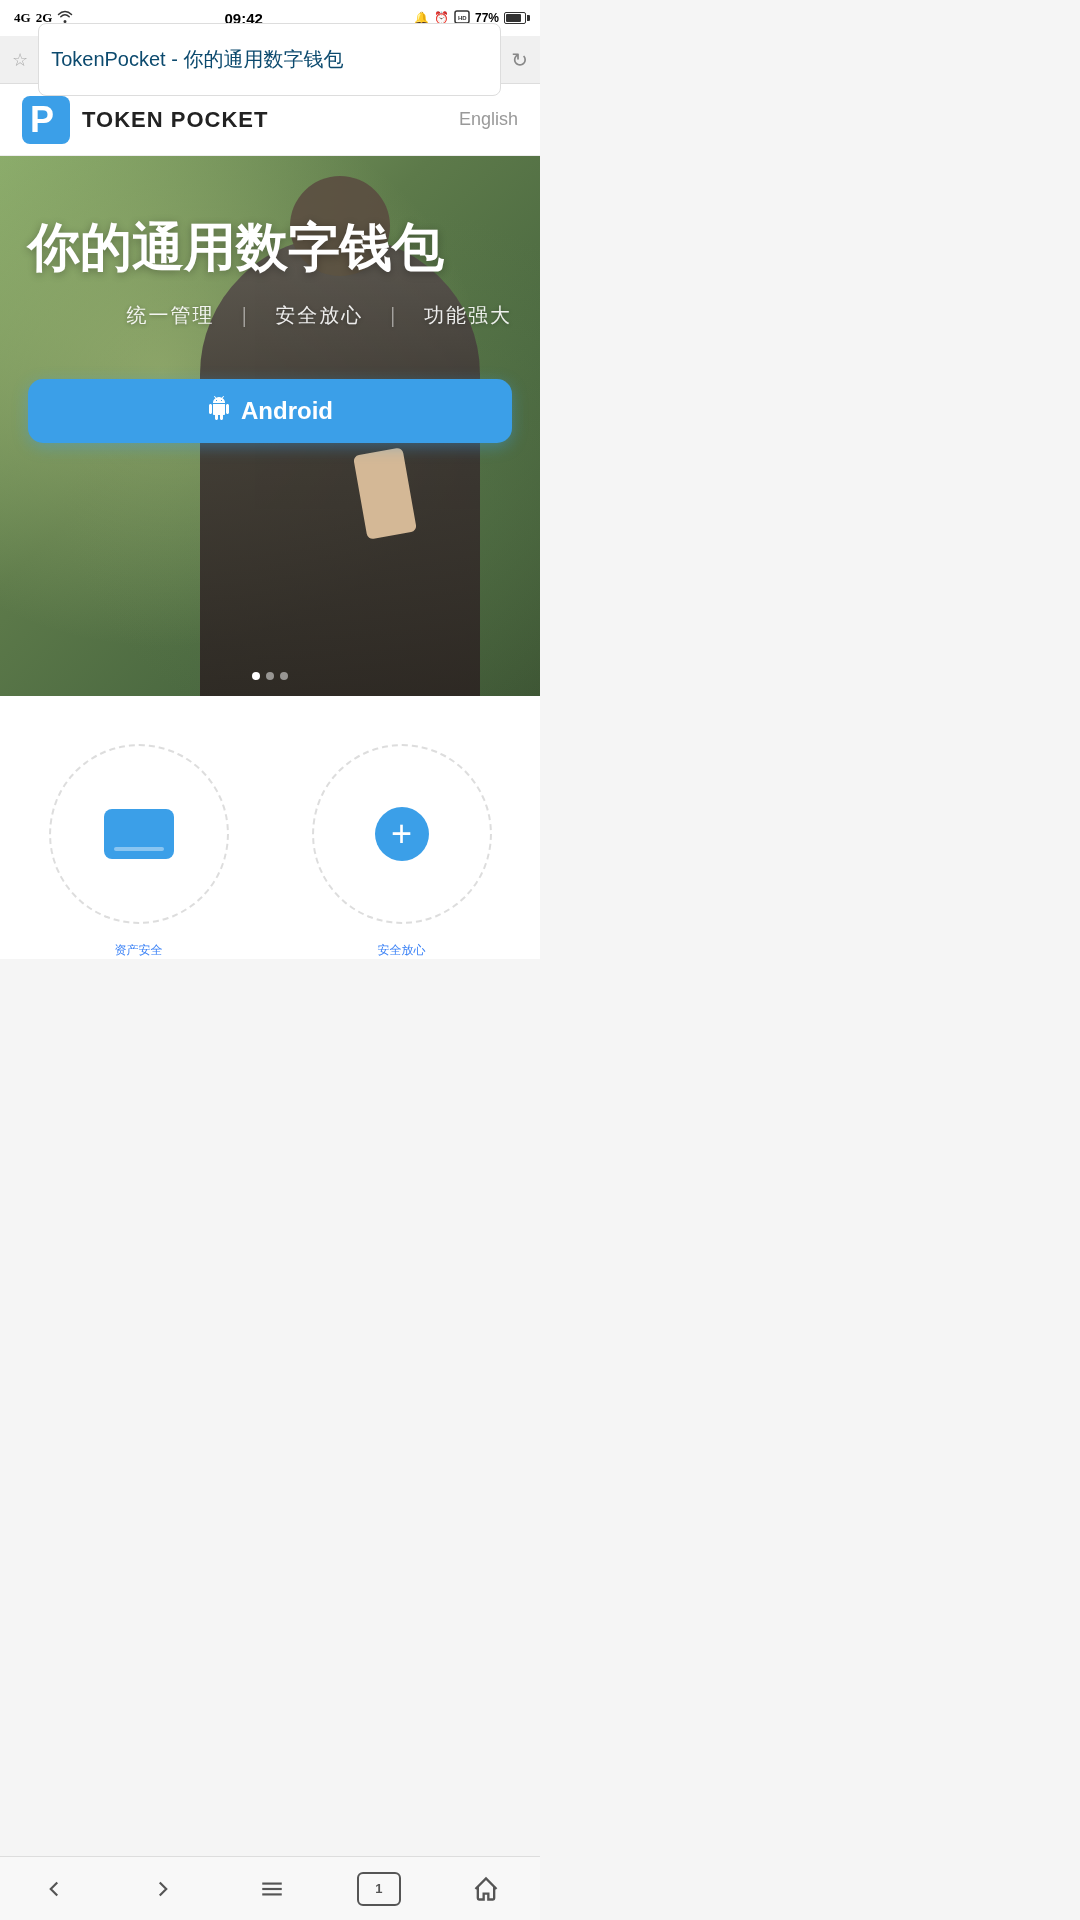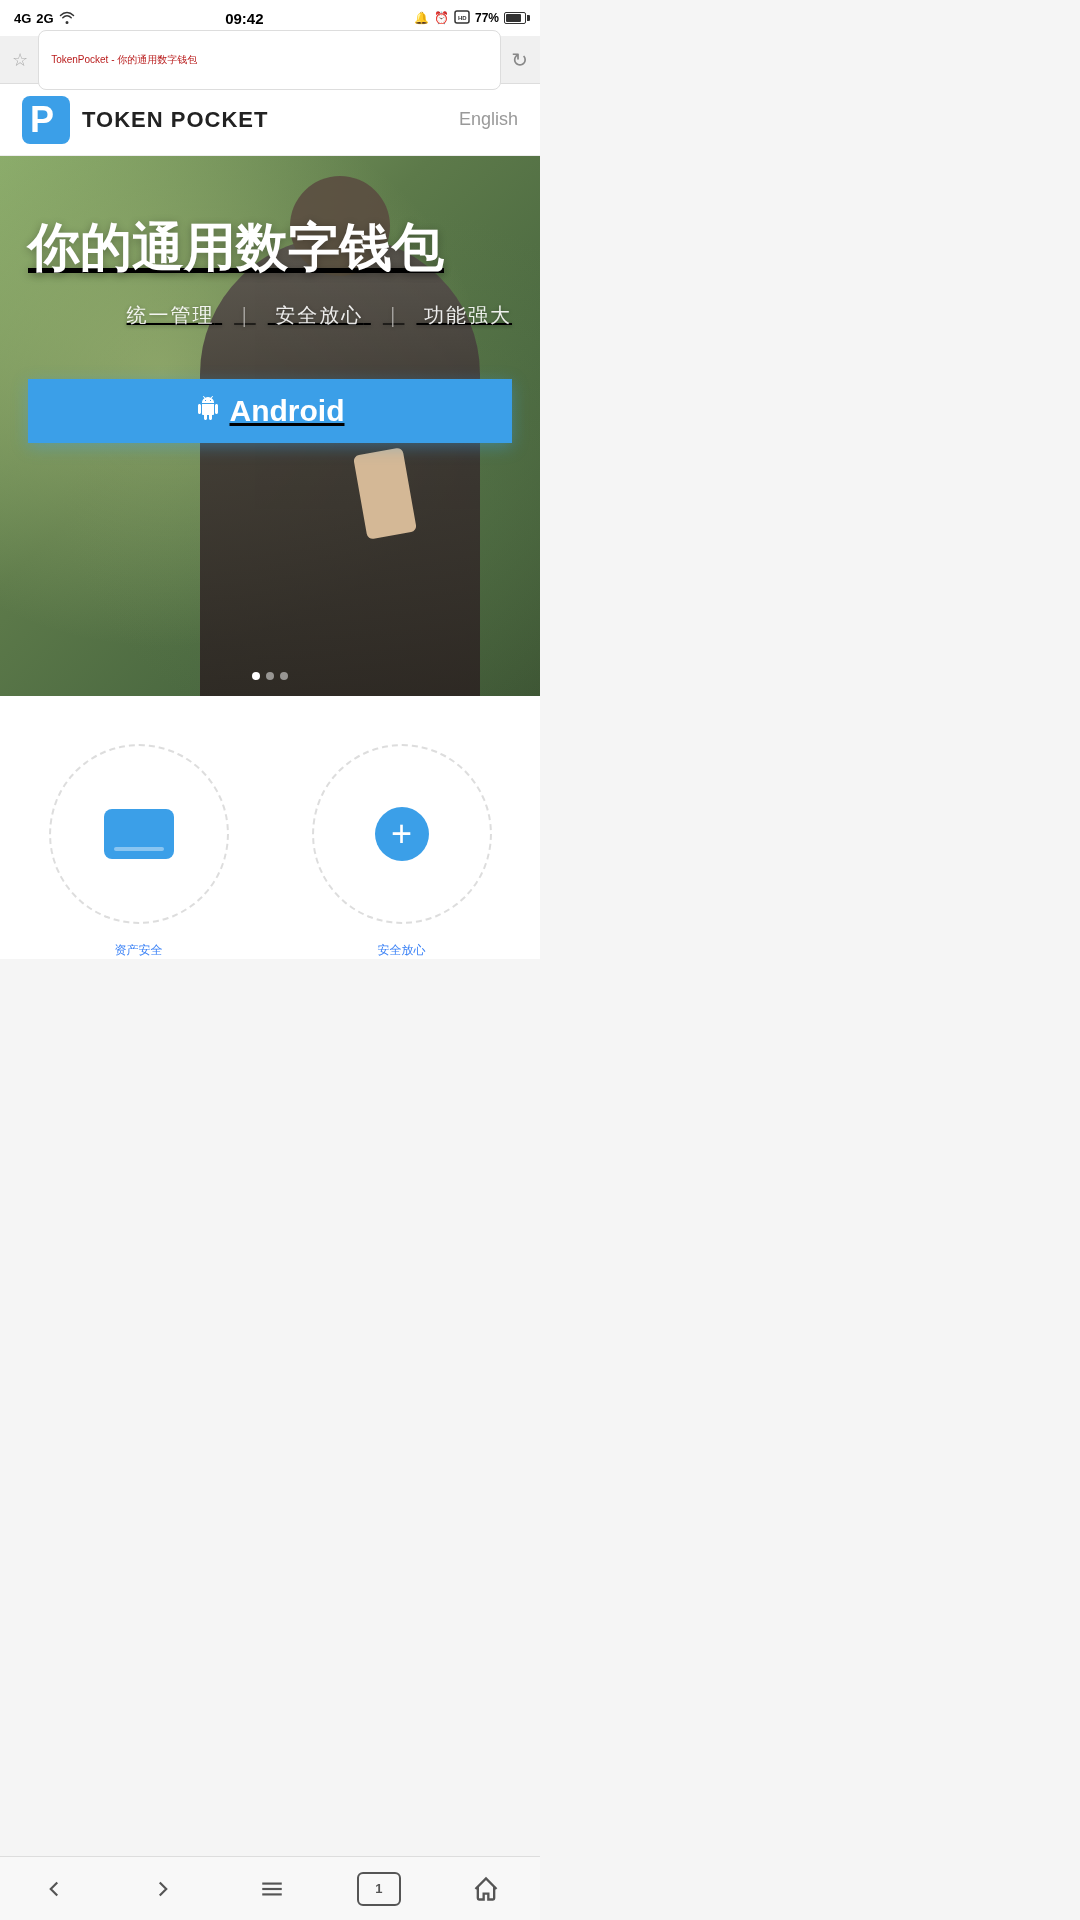--- a/index.html
+++ b/index.html
@@ -21,20 +21,21 @@
       align-items: center;
       justify-content: space-between;
       padding: 0 14px;
       font-size: 13px;
       font-weight: 600;
     }
     .status-left {
       display: flex;
       align-items: center;
       gap: 5px;
+      font-family: Liberation Serif, serif;
     }
     .status-center {
       font-size: 15px;
       font-weight: 700;
     }
     .status-right {
       display: flex;
       align-items: center;
       gap: 5px;
       font-size: 12px;
@@ -81,22 +82,22 @@
     .browser-bar .star-icon {
       color: #aaa;
       font-size: 18px;
     }
     .browser-url {
       flex: 1;
       background: #fff;
       border: 1px solid #ddd;
       border-radius: 8px;
       padding: 22px 12px;
-      font-size: 10px;
-      color: #b91c1c;
+      font-size: 20px;
+      color: #0c4a6e;
       white-space: nowrap;
       overflow: hidden;
       text-overflow: ellipsis;
     }
     .refresh-icon {
       color: #888;
       font-size: 20px;
     }
 
     
@@ -133,21 +134,20 @@
       margin-left: 32px;
     }
 
     
     .hero {
       position: relative;
       width: 100%;
       height: 540px;
       overflow: hidden;
       background: #701a75;
-      text-decoration: underline;
     }
     .hero-bg {
       position: absolute;
       inset: 0;
       background: 
         radial-gradient(ellipse at 30% 40%, rgba(180,200,130,0.5) 0%, transparent 60%),
         radial-gradient(ellipse at 70% 60%, rgba(100,130,80,0.4) 0%, transparent 60%),
         linear-gradient(135deg, #8aab6a 0%, #5d7a4a 40%, #4a6840 70%, #3d5534 100%);
     }
     
@@ -211,23 +211,23 @@
     }
     .hero-buttons {
       display: flex;
       gap: 16px;
     }
     .btn-download {
       flex: 1;
       height: 64px;
       background: #3b9fe8;
       border: none;
-      border-radius: 0;
+      border-radius: 15px;
       color: #fff;
-      font-size: 30px;
+      font-size: 24px;
       font-weight: 600;
       display: flex;
       align-items: center;
       justify-content: center;
       gap: 10px;
       cursor: pointer;
       box-shadow: 0 4px 15px rgba(59,159,232,0.4);
     }
     .btn-download .btn-icon {
       font-size: 22px;

